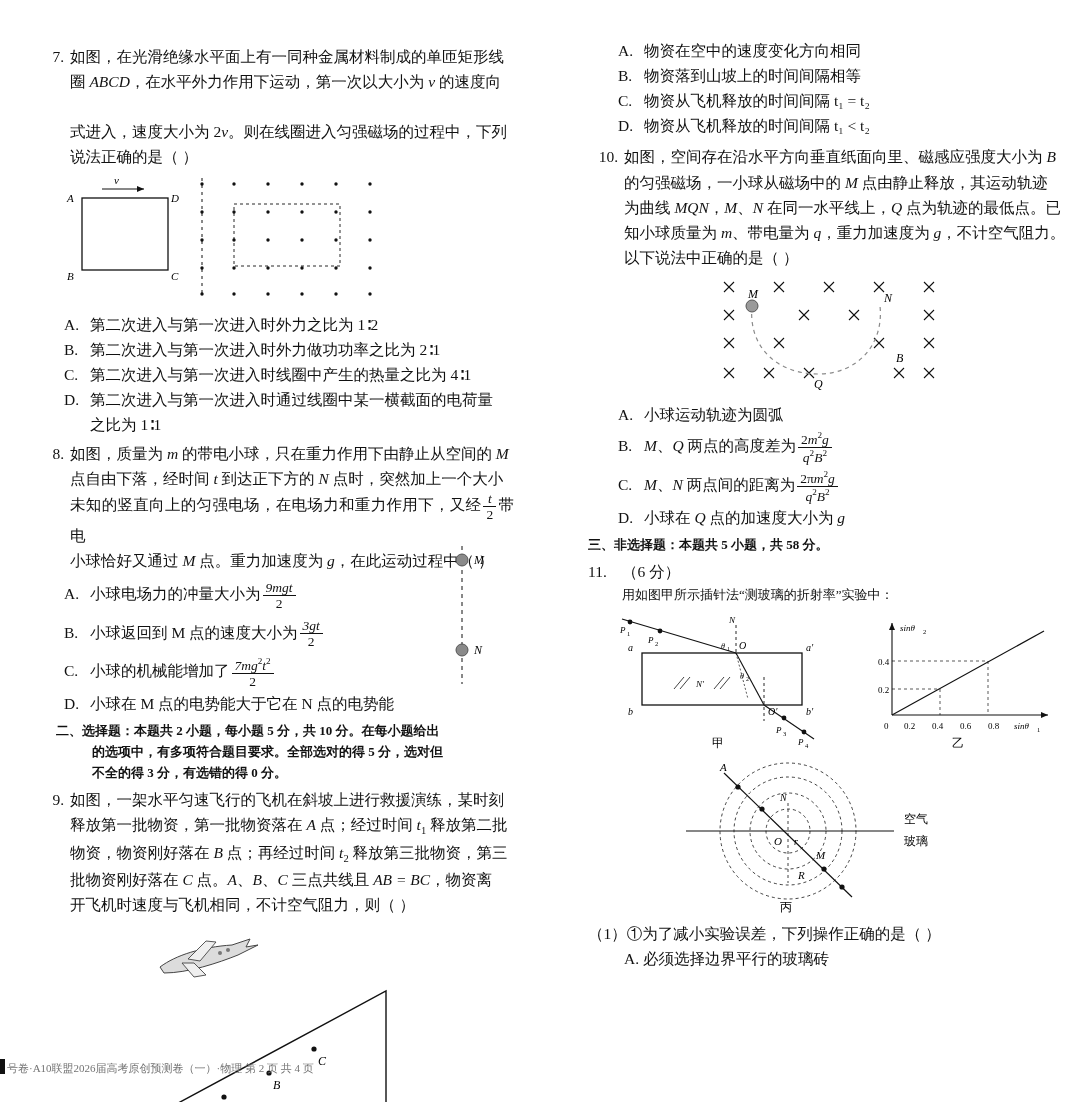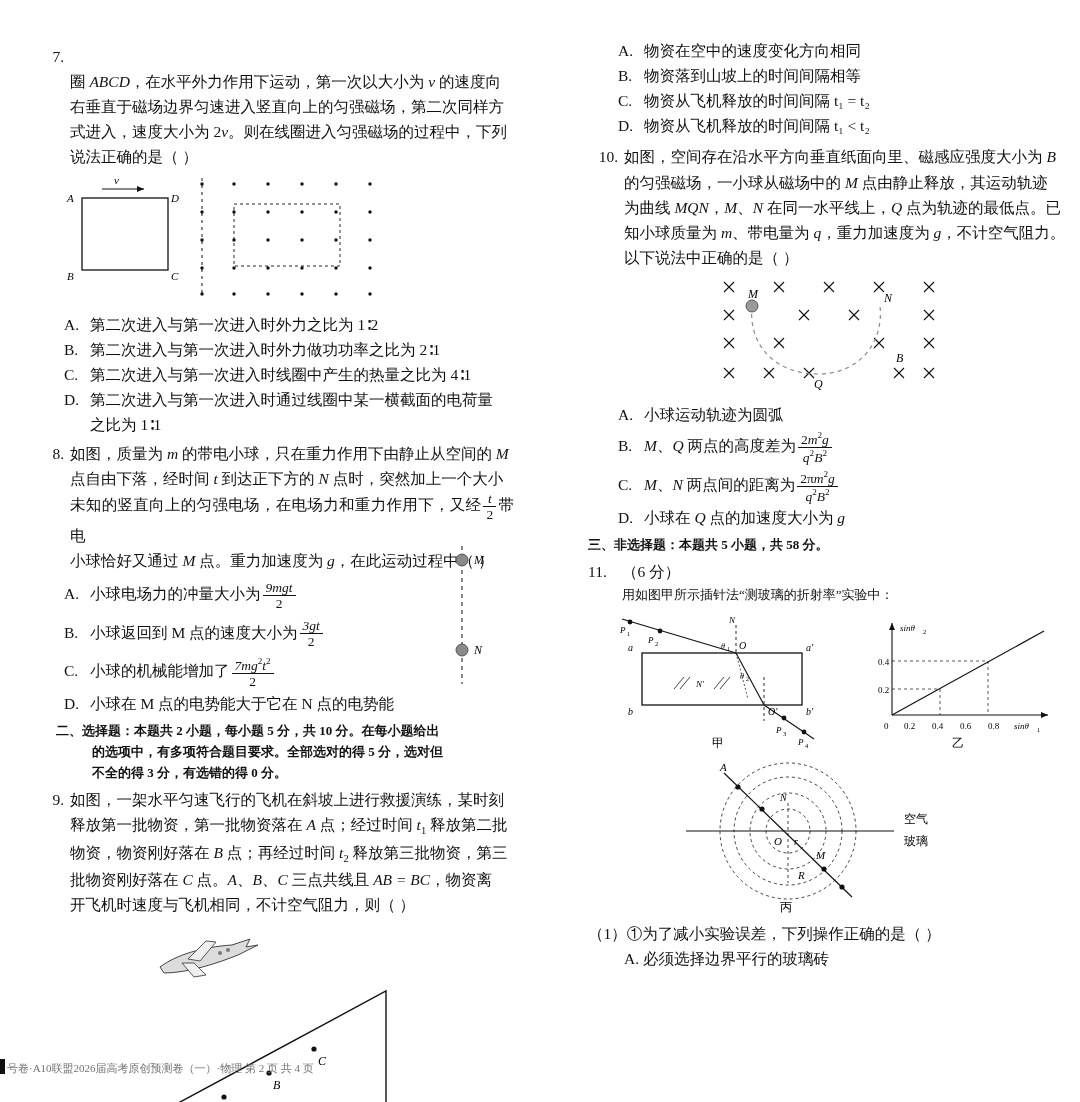--- a/index.html
+++ b/index.html
@@ -52,23 +52,23 @@
 <body>
 
 <div class="page">
 
   <div class="col col-left">
 
     <div class="qblock">
       <div class="qrow">
         <div class="qnum">7.</div>
         <div class="qbody qbody-indent">
+          <span>如图，在光滑绝缘水平面上有一同种金属材料制成的单匝矩形线</span><br>
+          <span>圈 </span><i>ABCD</i><span>，在水平外力作用下运动，第一次以大小为 </span><i>v</i><span> 的速度向</span><br>
           <br>
-          <span>圈 </span><i>ABCD</i><span>，在水平外力作用下运动，第一次以大小为 </span><i>v</i><span> 的速度向</span><br>
-          <span>右垂直于磁场边界匀速进入竖直向上的匀强磁场，第二次同样方</span><br>
           <span>式进入，速度大小为 2</span><i>v</i><span>。则在线圈进入匀强磁场的过程中，下列</span><br>
           <span>说法正确的是（        ）</span>
         </div>
       </div>
 
       <div class="fig">
         <svg width="420" height="130" viewBox="0 0 420 130">
 
           <rect x="48" y="22" width="86" height="72" fill="none" stroke="#111" stroke-width="1.3"></rect>
 

